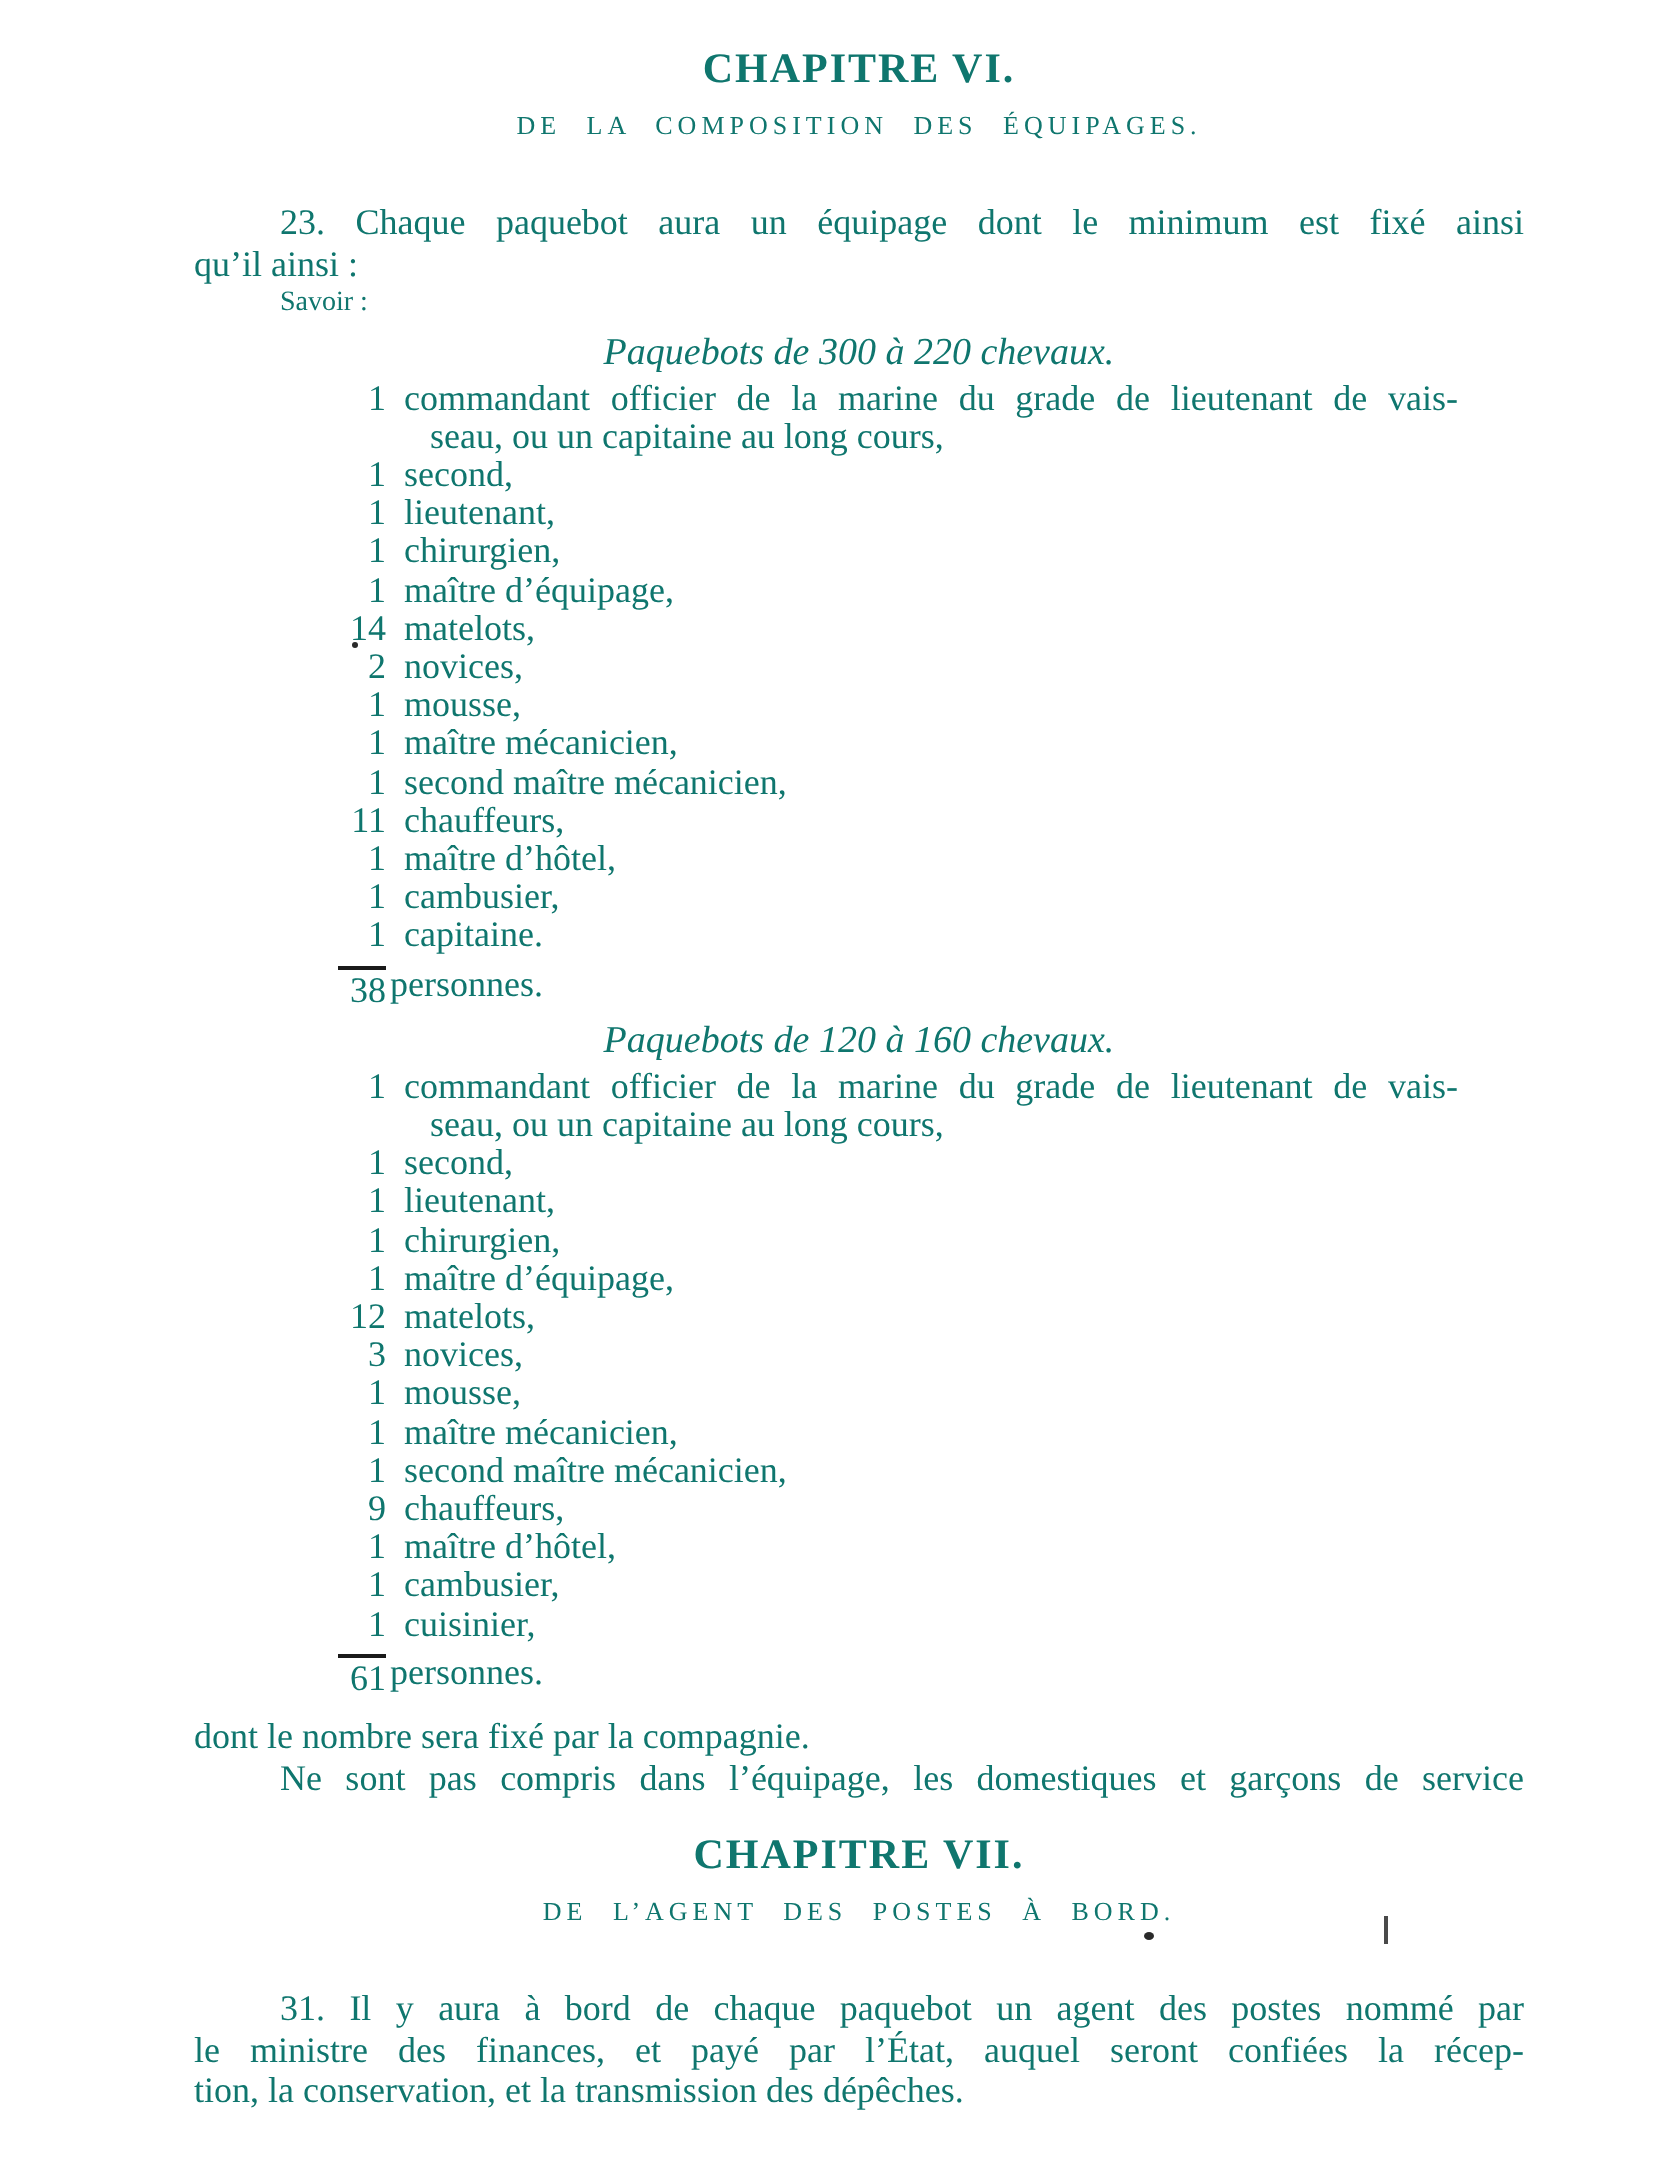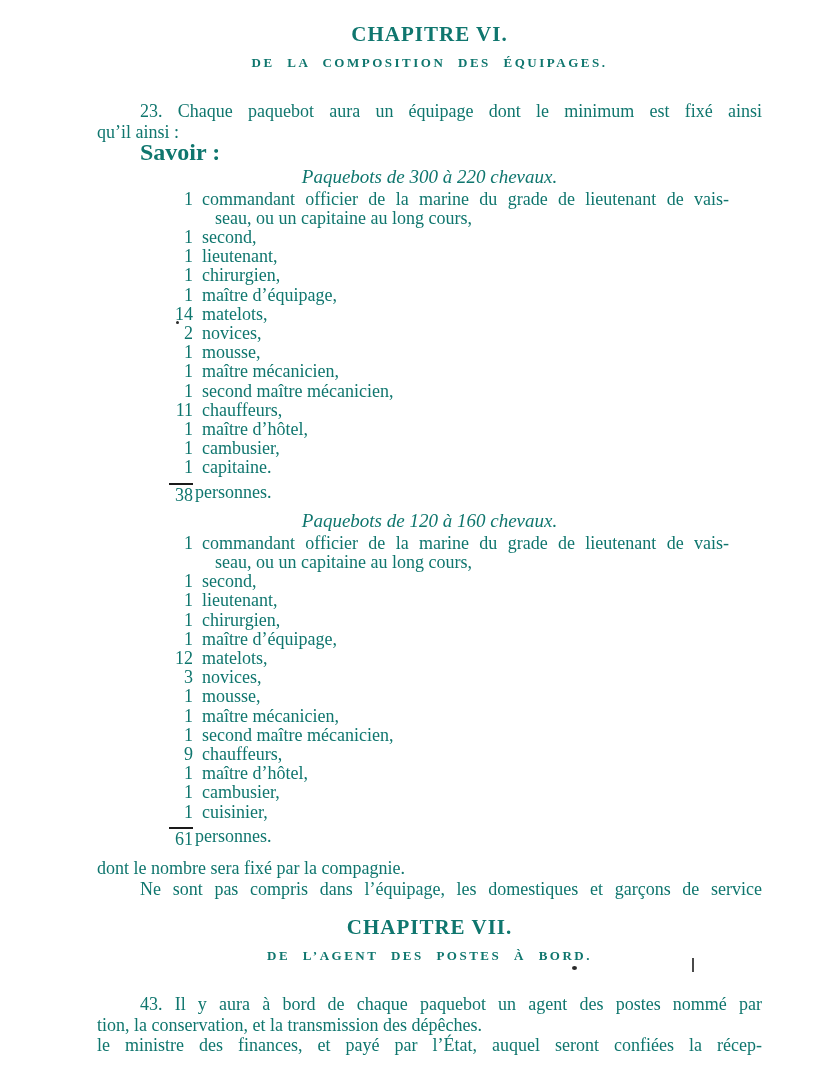--- a/index.html
+++ b/index.html
@@ -13,28 +13,28 @@
     overflow:hidden;
   }
   .content { position:absolute; left:97px; top:22px; width:665px; }
 
   .chap-title {
     margin:0; text-align:center;
     font-size:21px; font-weight:bold; letter-spacing:1px;
   }
   .chap-subtitle {
     margin:8px 0 0 0; text-align:center;
-    font-size:13px; font-weight:bold;
+    font-size:13px; font-weight:normal;
     letter-spacing:2.5px; word-spacing:7px;
   }
   .para { margin:30px 0 0 0; font-size:18px; line-height:20.5px; }
   .txt-line { display:block; }
   .just { text-align:justify; text-align-last:justify; }
   .indent { text-indent:43px; }
-  .savoir { margin:0 0 0 43px; font-size:24px; line-height:20.5px;font-weight:bold; }
+  .savoir { margin:0 0 0 43px; font-size:14px; line-height:20.5px; }
 
   .list-heading {
     margin:3px 0 0 0; text-align:center;
     font-style:italic; font-size:19px; line-height:22px;
   }
 
   .crew-list { margin:2px 0 0 72px; font-size:18px; line-height:19.2px; width:560px; }
   .crew-row { display:flex; }
   .crew-row .qty { flex:none; width:24px; text-align:right; }
   .crew-row .lbl { margin-left:9px; flex:1; }
@@ -202,23 +202,23 @@
 
     <p class="para" style="margin-top:9px;">
       <span class="txt-line">dont le nombre sera fixé par la compagnie.</span>
       <span class="txt-line just indent">Ne sont pas compris dans l’équipage, les domestiques et garçons de service</span>
     </p>
 
     <h1 class="chap-title" style="margin-top:16px;">CHAPITRE VII.</h1>
     <h2 class="chap-subtitle">DE L’AGENT DES POSTES À BORD.</h2>
 
     <p class="para">
-      <span class="txt-line just indent">43. Il y aura à bord de chaque paquebot un agent des postes nommé par</span>
+      <span class="txt-line just indent">31. Il y aura à bord de chaque paquebot un agent des postes nommé par</span>
+      <span class="txt-line just">le ministre des finances, et payé par l’État, auquel seront confiées la récep-</span>
       <span class="txt-line">tion, la conservation, et la transmission des dépêches.</span>
-      <span class="txt-line just">le ministre des finances, et payé par l’État, auquel seront confiées la récep-</span>
     </p>
 
   </div>
 
   <div class="speck-dot" style="left:176px; top:321px; width:3px; height:3px;"></div>
   <div class="speck-dot" style="left:572px; top:966px; width:5px; height:4px;"></div>
   <div class="speck-tick" style="left:692px; top:958px; width:2px; height:14px;"></div>
 </div>
 
 </body></html>

